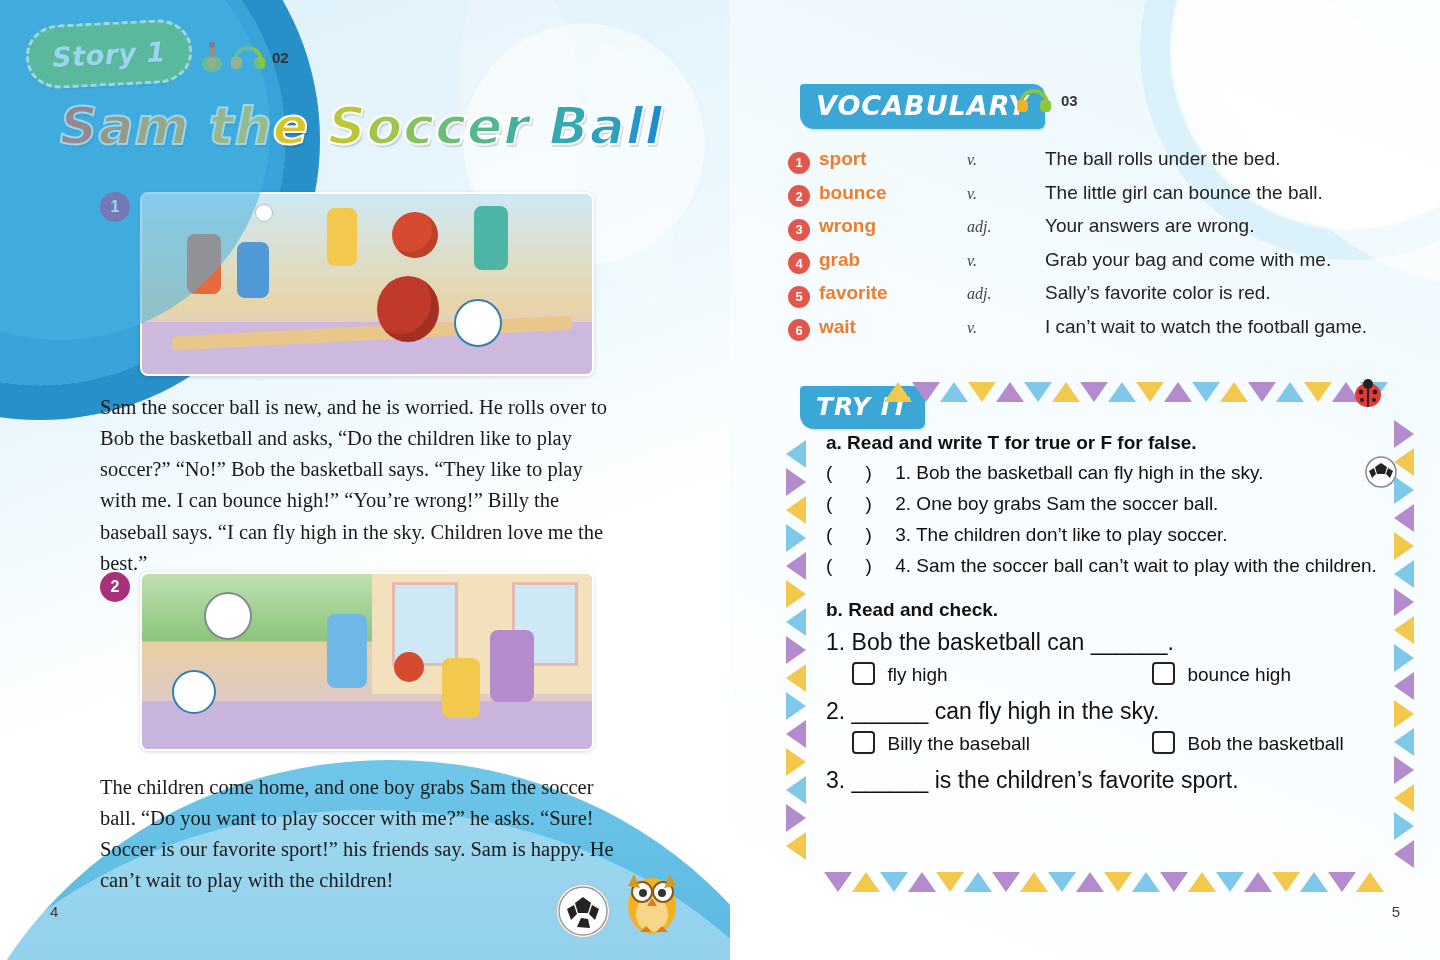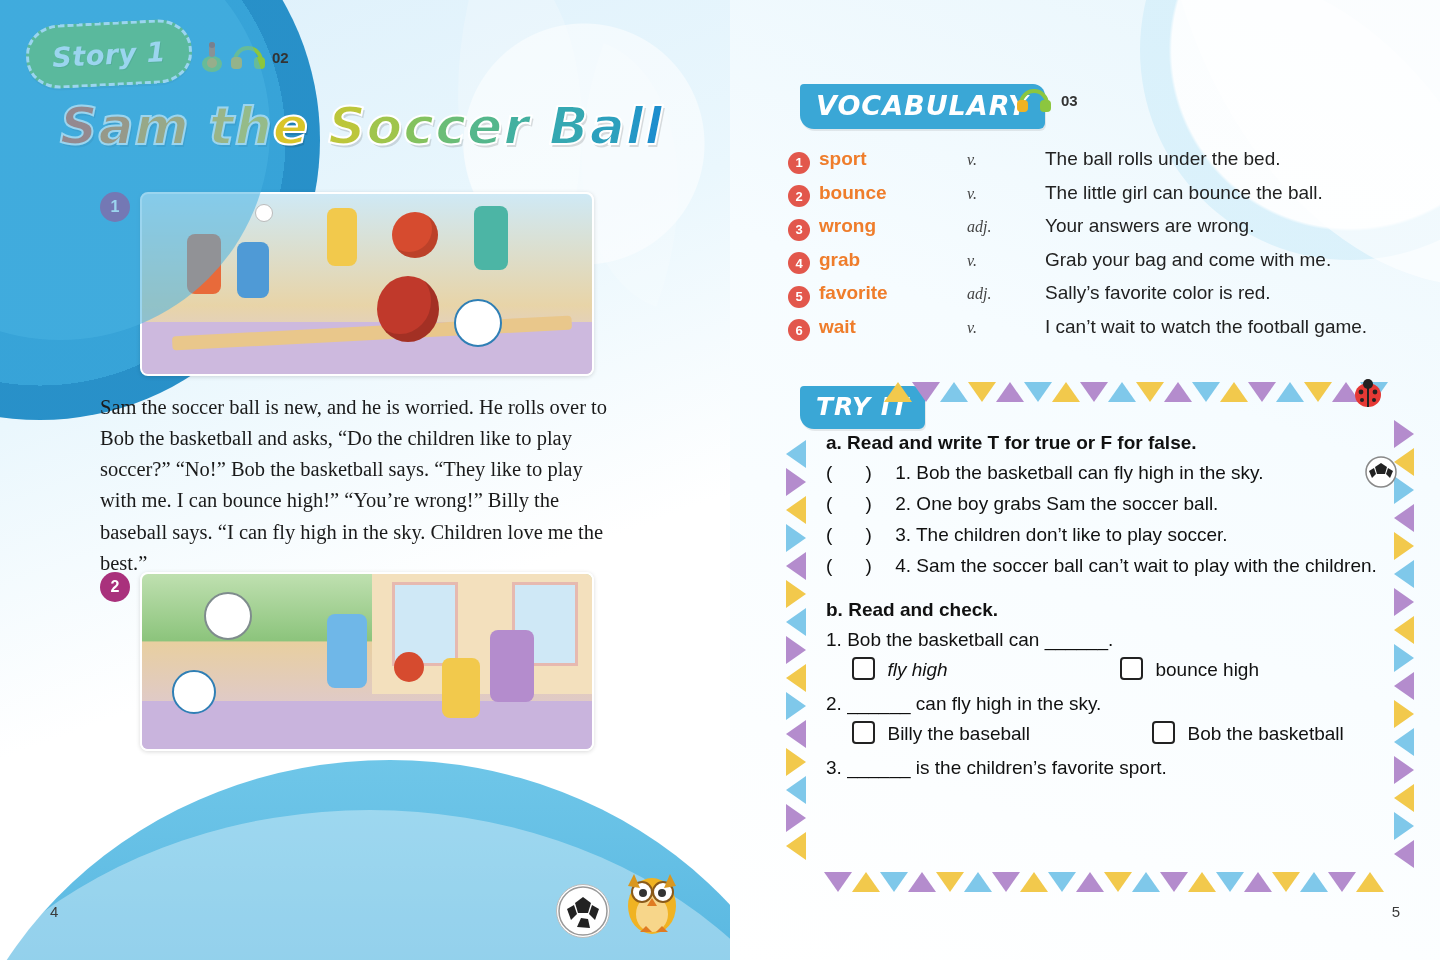--- a/index.html
+++ b/index.html
@@ -128,21 +128,21 @@
   #tryit-label{position:absolute;left:70px;top:386px;font-size:25px;}
 
   .q-head{font-size:19px;font-weight:bold;color:#111;margin:0 0 8px 0;font-family:"Liberation Sans",sans-serif;}
   .tf-row{font-size:19px;color:#111;margin-bottom:9px;}
   .tf-paren{letter-spacing:14px;margin-right:4px;}
   .cb{
     display:inline-block;width:19px;height:19px;border:2.5px solid #222;border-radius:4px;
     vertical-align:-4px;margin-right:8px;background:#fff;
   }
   .opt{display:inline-block;font-size:19px;color:#111;}
-  .b-row{font-size:19px;color:#111;margin-bottom:6px;}
+  .b-row{font-size:23px;color:#111;margin-bottom:6px;}
   .page-num-right{position:absolute;right:40px;bottom:40px;font-size:15px;color:#3a3a3a;}
 
   .soccer-dec{position:absolute;border-radius:50%;background:#fff;border:1.5px solid #bbb;}
   .owl{position:absolute;left:620px;bottom:22px;width:64px;height:80px;}
 </style>
 </head>
 <body>
 
 <div class="page">
 
@@ -205,20 +205,21 @@
       <div style="position:absolute;left:250px;top:8px;width:60px;height:78px;background:#cfe8f6;border:3px solid #e6b9b0;"></div>
       <div style="position:absolute;left:370px;top:8px;width:60px;height:78px;background:#cfe8f6;border:3px solid #e6b9b0;"></div>
       <div class="ball" style="left:62px;top:18px;width:44px;height:44px;background:#fff;border:2px solid #7f8c8d;"></div>
       <div class="ball" style="left:30px;top:96px;width:40px;height:40px;background:#fff;border:2px solid #2f7fb5;"></div>
       <div class="ball" style="left:252px;top:78px;width:30px;height:30px;background:#d64b2f;"></div>
       <div style="position:absolute;left:185px;top:40px;width:40px;height:74px;background:#6fb7e8;border-radius:8px;"></div>
       <div style="position:absolute;left:300px;top:84px;width:38px;height:60px;background:#f2c94c;border-radius:8px;"></div>
       <div style="position:absolute;left:348px;top:56px;width:44px;height:72px;background:#b48ccd;border-radius:8px;"></div>
     </div>
 
+    <div class="body-text p2">The children come home, and one boy grabs Sam the soccer ball. “Do you want to play soccer with me?” he asks. “Sure! Soccer is our favorite sport!” his friends say. Sam is happy. He can’t wait to play with the children!</div>
 
     <div class="soccer-dec" style="left:556px;bottom:22px;width:52px;height:52px;">
       <svg viewBox="0 0 52 52" width="52" height="52">
         <circle cx="26" cy="26" r="24" fill="#fff" stroke="#999" stroke-width="1.5"></circle>
         <polygon points="26,12 34,18 31,28 21,28 18,18" fill="#222"></polygon>
         <polygon points="10,24 17,20 20,29 14,35" fill="#222"></polygon>
         <polygon points="42,24 35,20 32,29 38,35" fill="#222"></polygon>
         <polygon points="20,42 24,33 31,34 33,43" fill="#222"></polygon>
       </svg>
     </div>
@@ -422,21 +423,21 @@
         <span>Sam the soccer ball can’t wait to play with the children.</span>
       </div>
 
       <div class="q-head" style="margin-top:22px;">b. Read and check.</div>
 
       <div class="b-row">
         <span>1.</span>
         <span>Bob the basketball can ______.</span>
       </div>
       <div style="display:flex;margin:0 0 12px 26px;">
-        <div style="width:268px;font-style:italic;">
+        <div style="width:300px;">
           <span class="cb"></span>
           <span class="opt">fly high</span>
         </div>
         <div>
           <span class="cb"></span>
           <span class="opt">bounce high</span>
         </div>
       </div>
 
       <div class="b-row">

